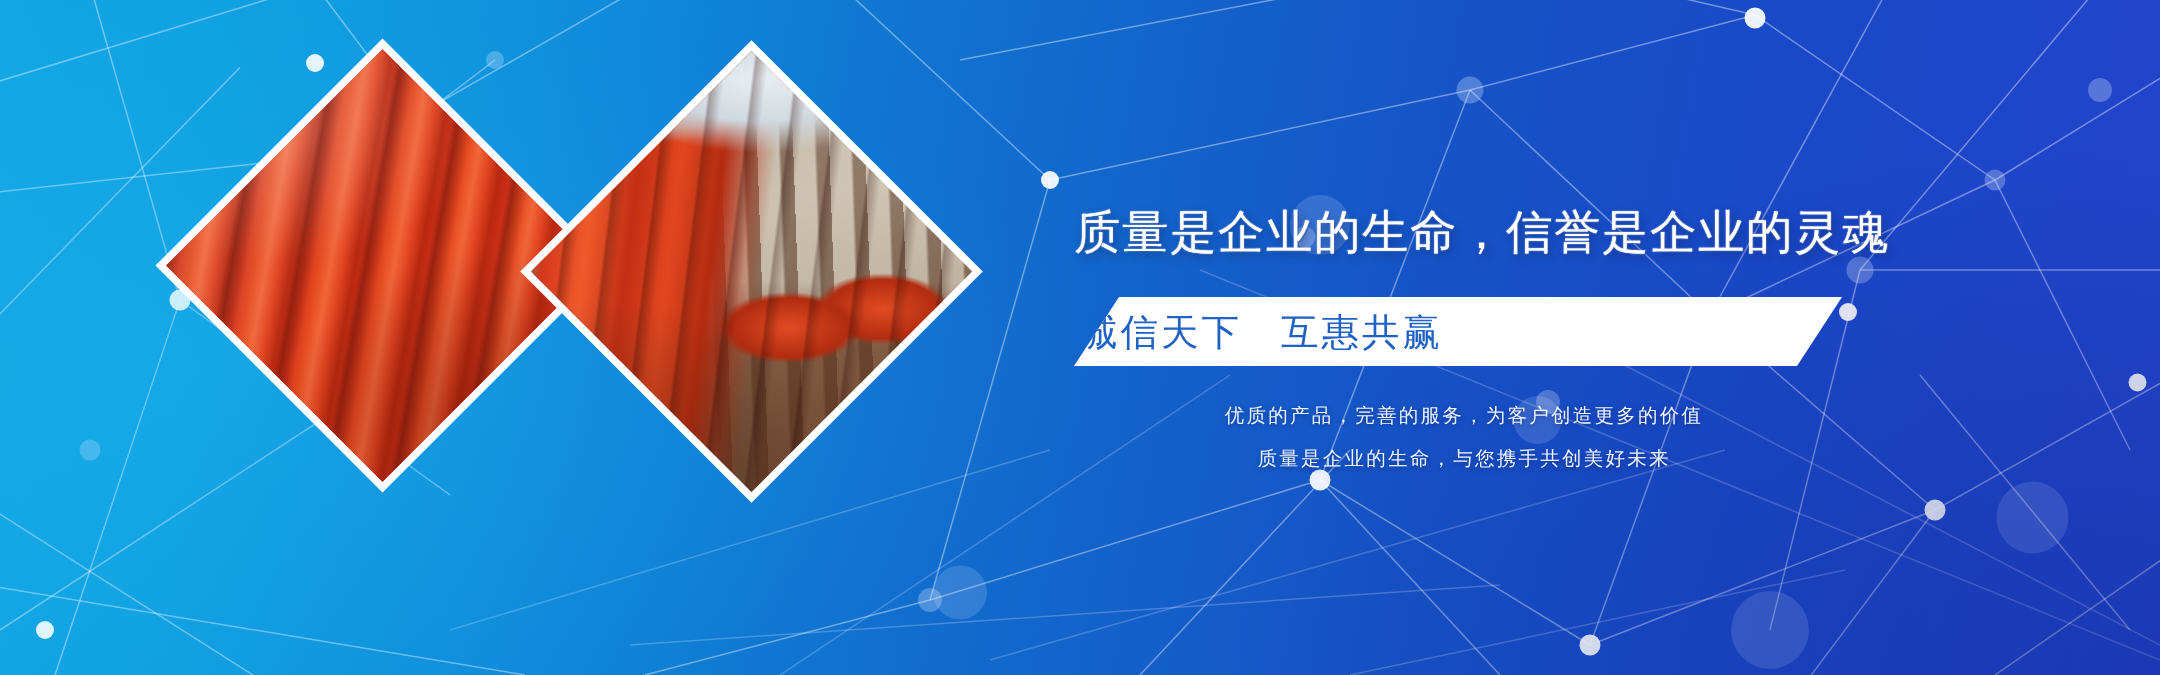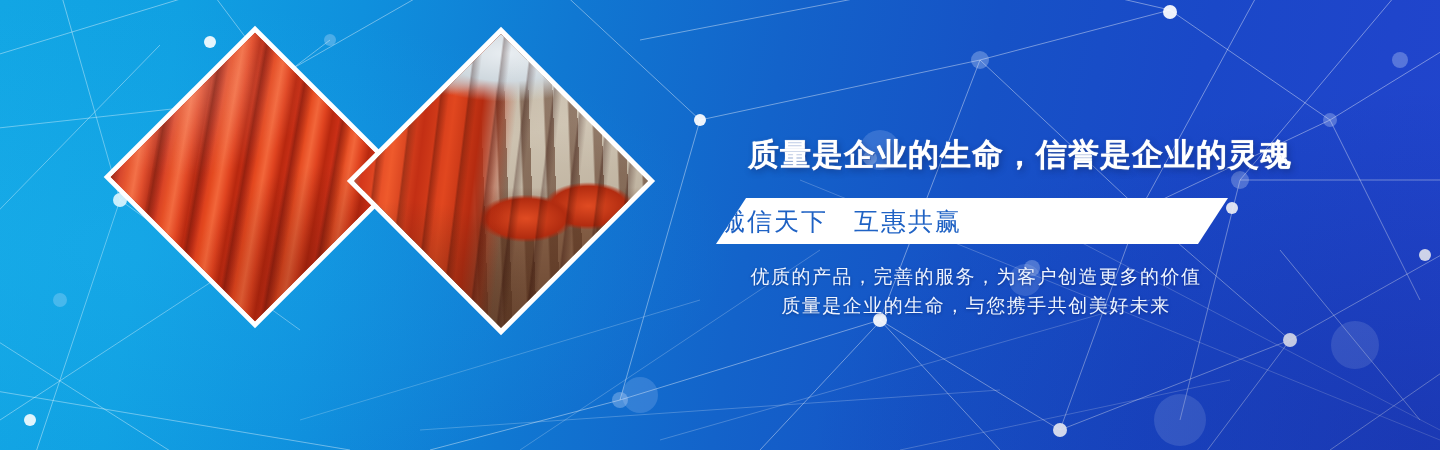--- a/index.html
+++ b/index.html
@@ -147,26 +147,26 @@
       repeating-linear-gradient(97deg,
         rgba(40,6,2,0.00) 0px, rgba(40,6,2,0.00) 18px,
         rgba(40,6,2,0.30) 20px, rgba(40,6,2,0.00) 28px),
       radial-gradient(60% 40% at 20% 85%, rgba(50,30,16,0.30), rgba(0,0,0,0) 72%),
       radial-gradient(55% 40% at 85% 20%, rgba(255,255,255,0.12), rgba(255,255,255,0) 70%);
   }
 
   
   #headline {
     position: absolute;
-    left: 748px;
+    left: 716px;
     top: 134px;
     width: 520px;
     text-align: center;
     font-size: 31px;
-    font-weight: bold;
+    font-weight: normal;
     letter-spacing: 1px;
     color: #ffffff;
     white-space: nowrap;
     text-shadow:
       0 0 1px rgba(255,255,255,0.9),
       1px 1px 0 rgba(22,60,150,0.55),
       2px 3px 6px rgba(10,30,90,0.45);
   }
 
   #ribbon {
@@ -192,21 +192,21 @@
   .ribbon-gap { display: inline-block; width: 26px; }
 
   #taglines {
     position: absolute;
     left: 716px;
     top: 262px;
     width: 520px;
     text-align: center;
   }
   .tagline {
-    font-size: 19px;
+    font-size: 13px;
     color: #eef4ff;
     letter-spacing: 1.5px;
     line-height: 29px;
     white-space: nowrap;
     text-shadow: 0 1px 3px rgba(8,28,90,0.5);
   }
 </style>
 </head>
 <body>
 

